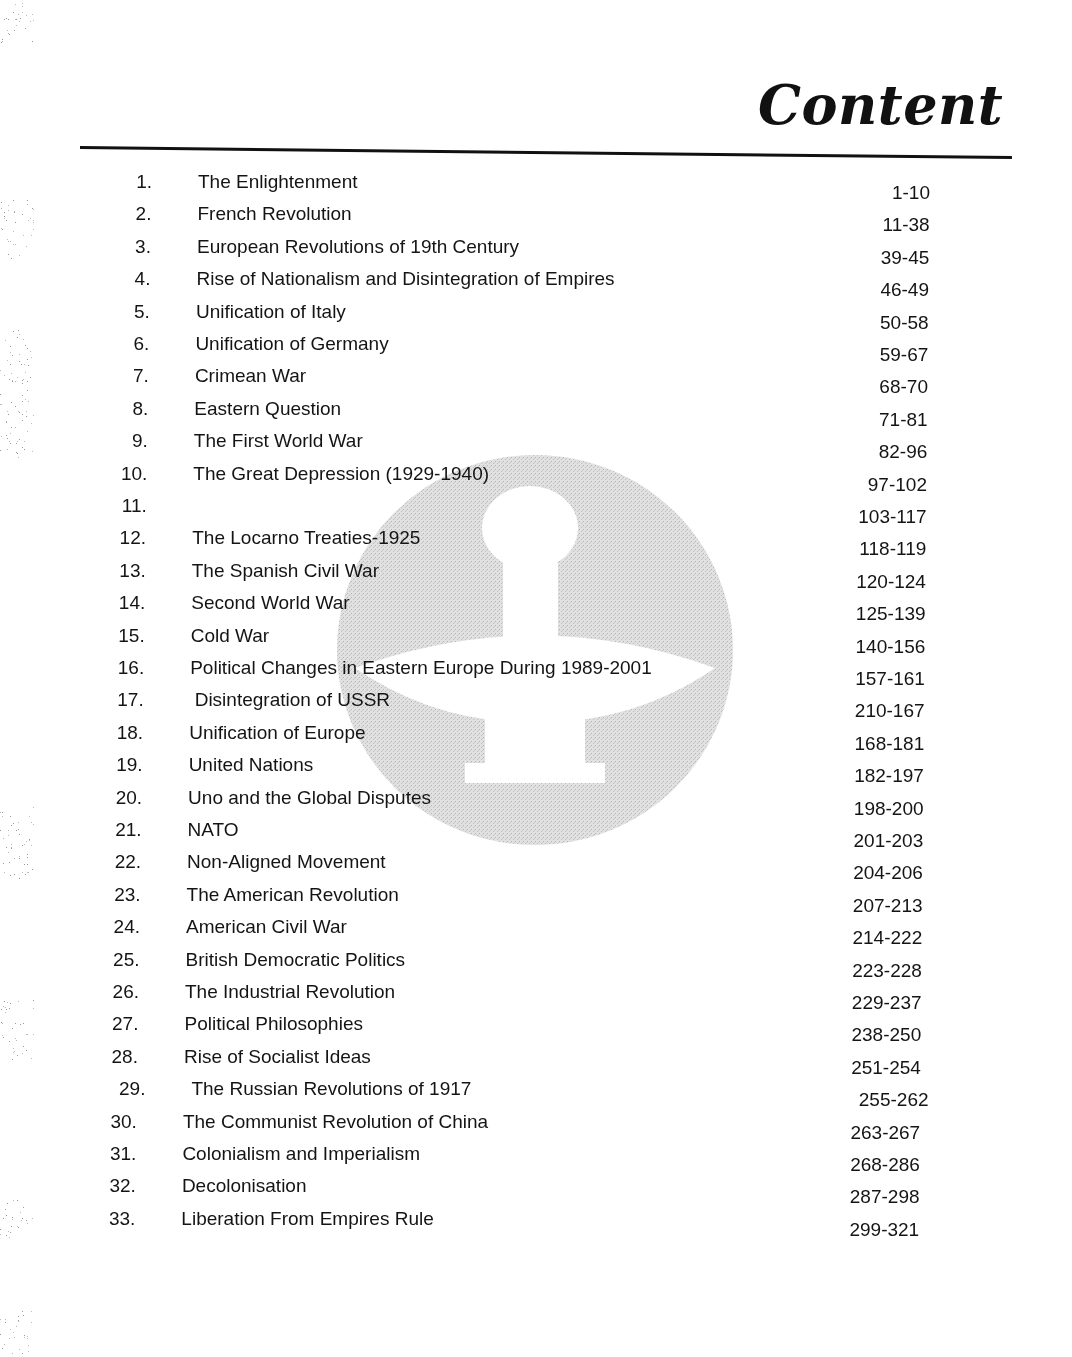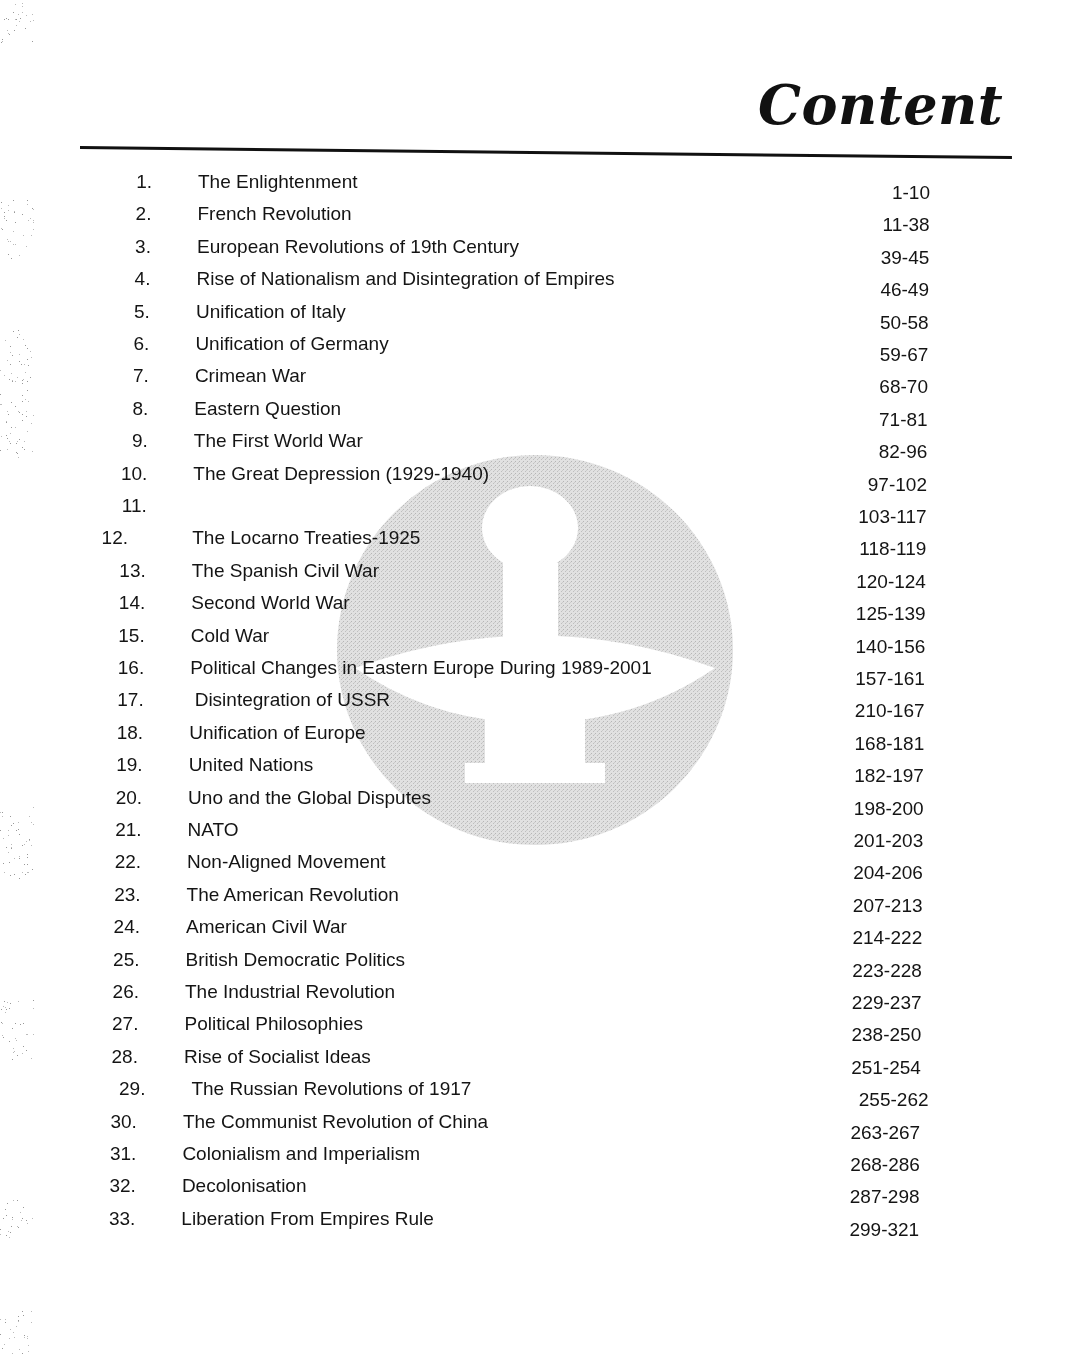--- a/index.html
+++ b/index.html
@@ -107,21 +107,21 @@
     <div class="row" style="top: 461.6px; left: 0px; width: 1072px;">
       <span class="num" style="left: 107.32px;">10.</span>
       <span class="label" style="left: 193.32px;">The Great Depression (1929-1940)</span>
       <span class="pages" style="left: 816.958px; top: 11px; text-align: right;">97-102</span>
     </div>
     <div class="row" style="top: 494px; left: 0px; width: 1072px;">
       <span class="num" style="left: 106.8px;">11.</span>
       <span class="pages" style="left: 816.62px; top: 11px;">103-117</span>
     </div>
     <div class="row" style="top: 526.4px; left: 0px; width: 1072px;">
-      <span class="num" style="left: 88px;">12.</span>
+      <span class="num" style="left: 106px;">12.</span>
       <span class="label" style="left: 192.28px;">The Locarno Treaties-1925</span>
       <span class="pages" style="left: 816.282px; top: 11px;">118-119</span>
     </div>
     <div class="row" style="top: 558.8px; left: 0px; width: 1072px;">
       <span class="num" style="left: 105.76px;">13.</span>
       <span class="label" style="left: 191.76px;">The Spanish Civil War</span>
       <span class="pages" style="left: 815.944px; top: 11px;">120-124</span>
     </div>
     <div class="row" style="top: 591.2px; left: 0px; width: 1072px;">
       <span class="num" style="left: 105.24px;">14.</span>

